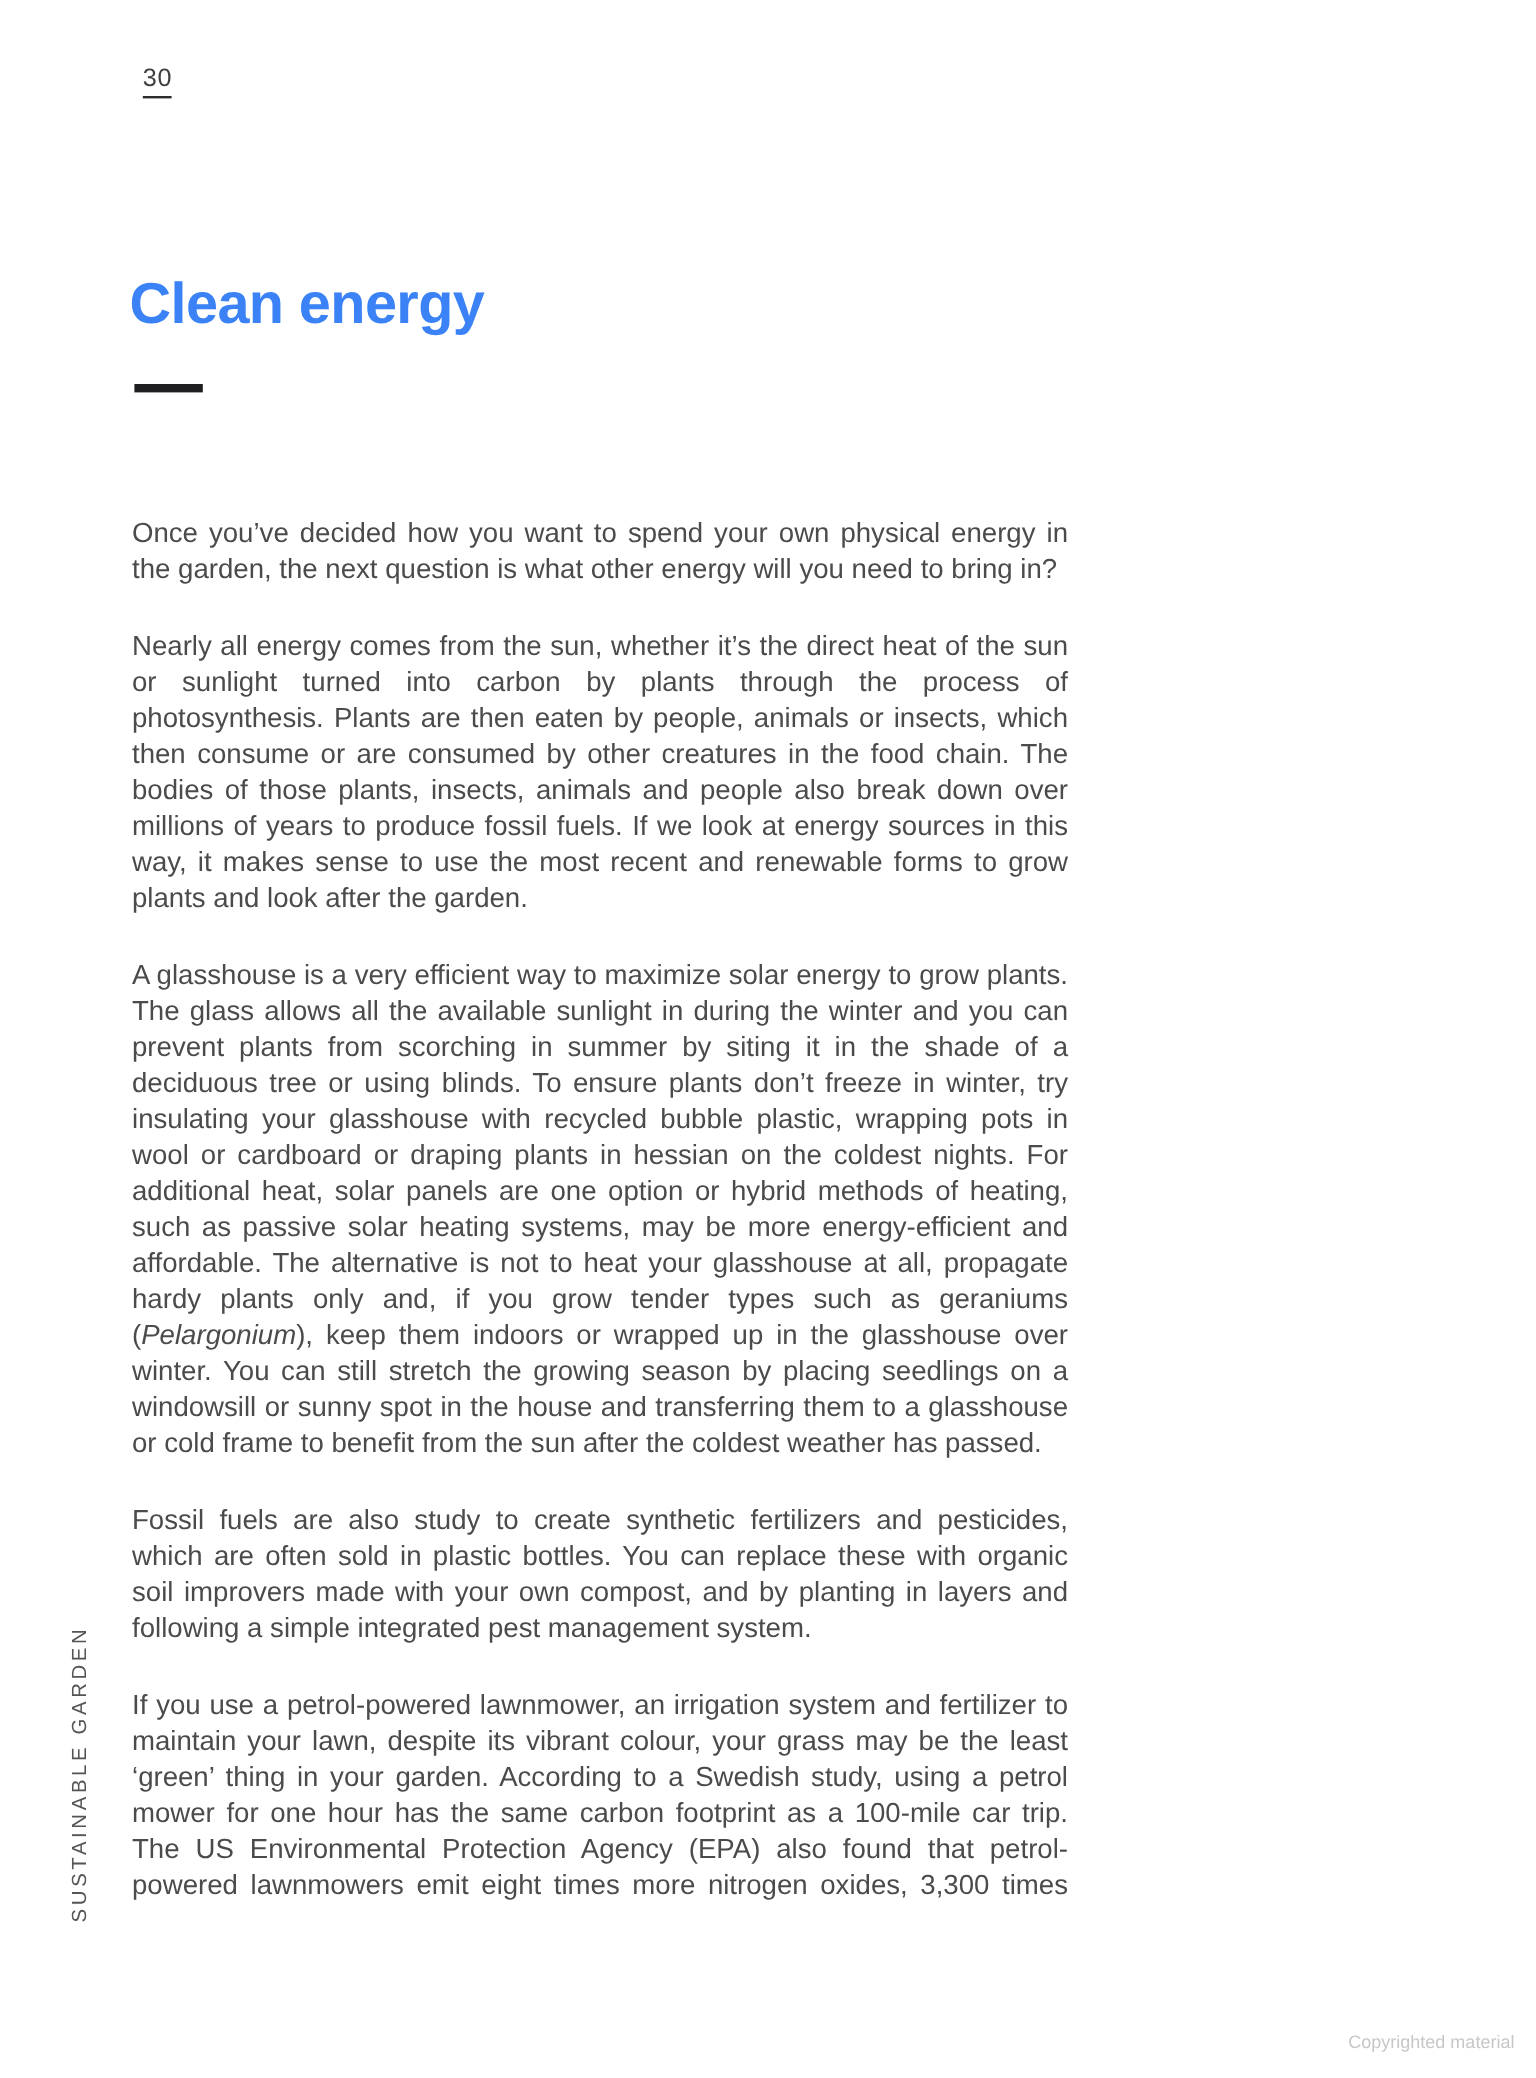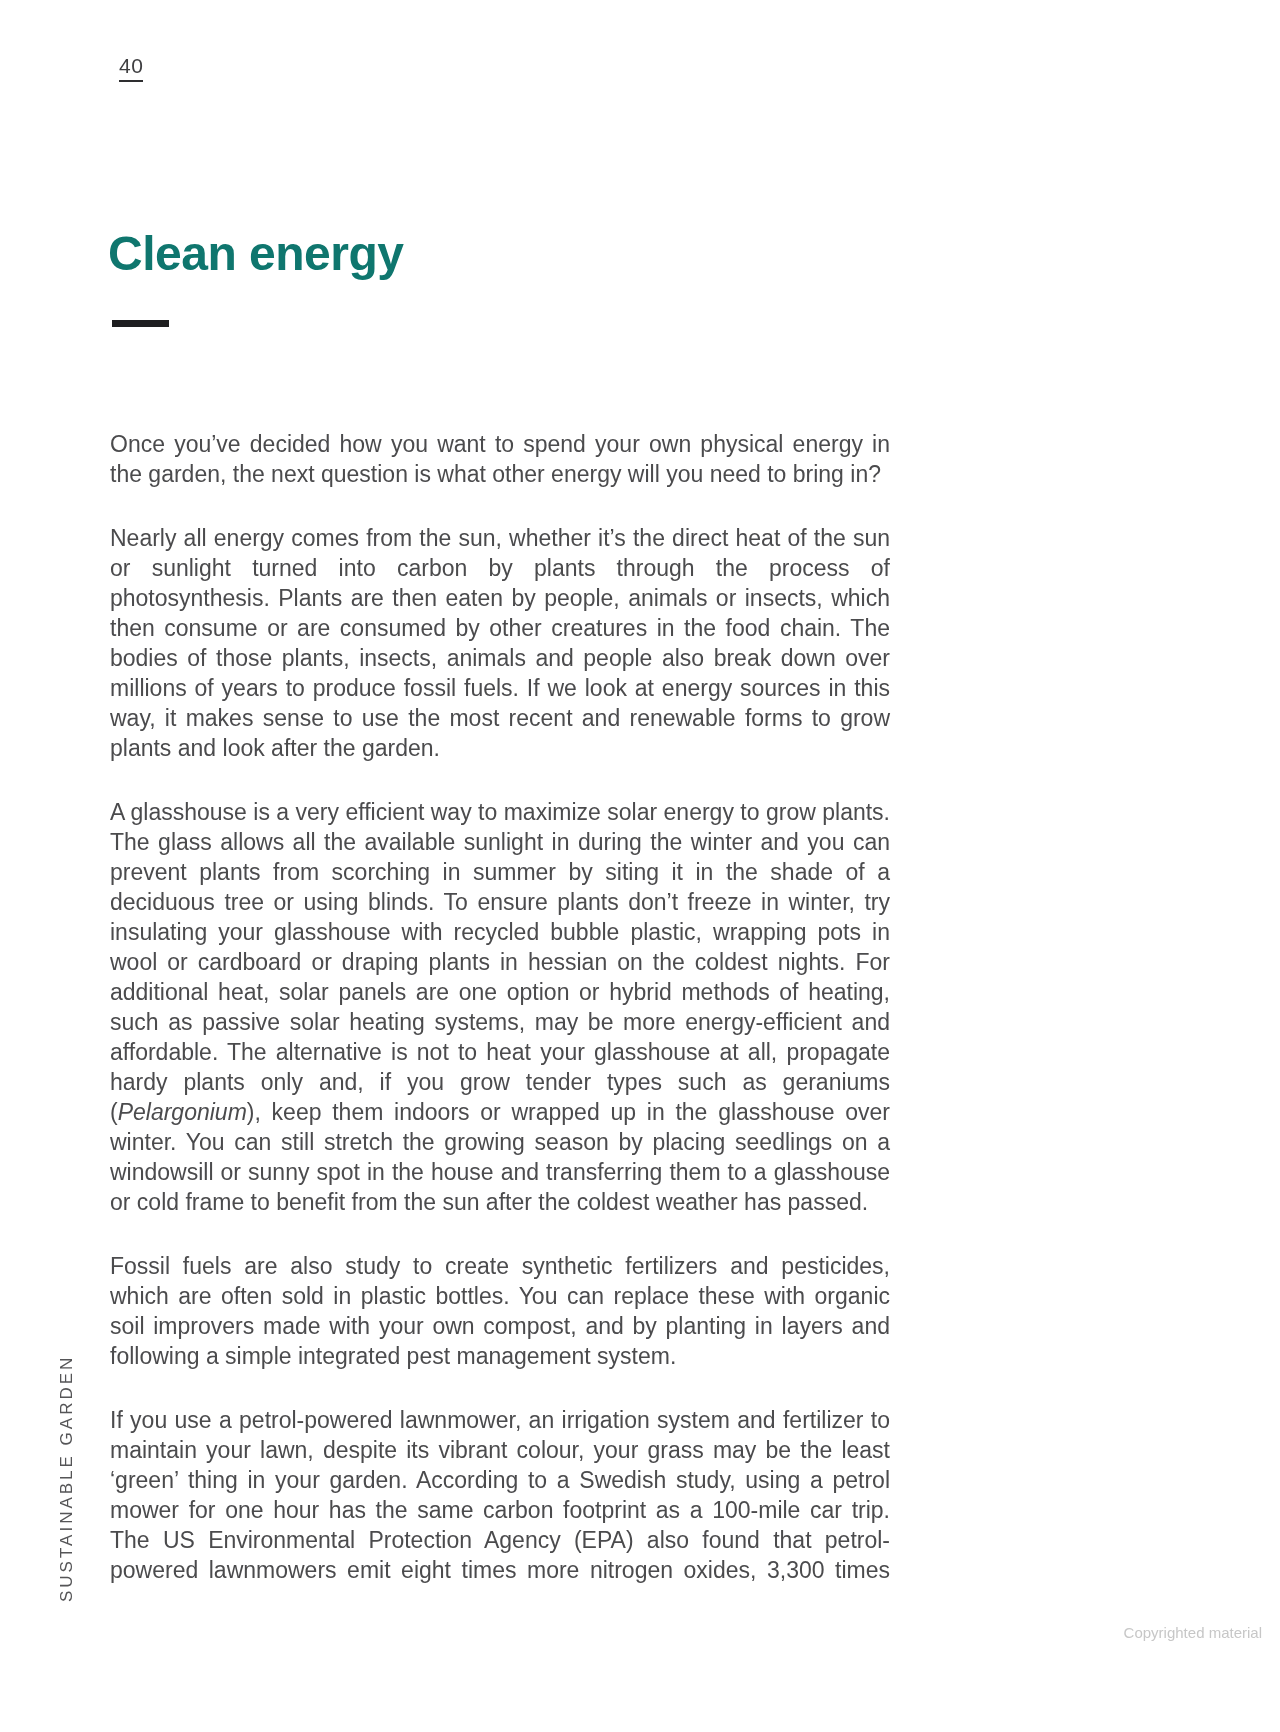--- a/index.html
+++ b/index.html
@@ -29,21 +29,21 @@
   }
   h1.title {
     position: absolute;
     left: 108px;
     top: 228px;
     margin: 0;
     font-size: 48px;
     line-height: 1.1;
     font-weight: 700;
     letter-spacing: -0.5px;
-    color: #0f766e;
+    color: #3b82f6;
   }
   .title-dash {
     position: absolute;
     left: 112px;
     top: 320px;
     width: 57px;
     height: 7px;
     background: #1e1e20;
   }
   article.body {
@@ -69,31 +69,31 @@
     transform-origin: 0 0;
     transform: rotate(-90deg);
     font-size: 17px;
     letter-spacing: 3px;
     color: #555557;
     white-space: nowrap;
   }
   .copyright {
     position: absolute;
     right: 18px;
-    top: 1624px;
+    top: 1694px;
     font-size: 15px;
     color: #c7c7c7;
   }
 </style>
 </head>
 <body>
 
 <div class="page">
 
-  <div class="pagenum">40</div>
+  <div class="pagenum">30</div>
   <div class="pagenum-rule"></div>
 
   <h1 class="title">Clean energy</h1>
   <div class="title-dash"></div>
 
   <article class="body" id="body-text">
       <p><span>Once you’ve decided how you want to spend your own physical energy in the garden, the next question is what other energy will you need to bring in?</span></p>
       <p><span>Nearly all energy comes from the sun, whether it’s the direct heat of the sun or sunlight turned into carbon by plants through the process of photosynthesis. Plants are then eaten by people, animals or insects, which then consume or are consumed by other creatures in the food chain. The bodies of those plants, insects, animals and people also break down over millions of years to produce fossil fuels. If we look at energy sources in this way, it makes sense to use the most recent and renewable forms to grow plants and look after the garden.</span></p>
       <p><span>A glasshouse is a very efficient way to maximize solar energy to grow plants. The glass allows all the available sunlight in during the winter and you can prevent plants from scorching in summer by siting it in the shade of a deciduous tree or using blinds. To ensure plants don’t freeze in winter, try insulating your glasshouse with recycled bubble plastic, wrapping pots in wool or cardboard or draping plants in hessian on the coldest nights. For additional heat, solar panels are one option or hybrid methods of heating, such as passive solar heating systems, may be more energy-efficient and affordable. The alternative is not to heat your glasshouse at all, propagate hardy plants only and, if you grow tender types such as geraniums (</span><em>Pelargonium</em><span>), keep them indoors or wrapped up in the glasshouse over winter. You can still stretch the growing season by placing seedlings on a windowsill or sunny spot in the house and transferring them to a glasshouse or cold frame to benefit from the sun after the coldest weather has passed.</span></p>
       <p><span>Fossil fuels are also study to create synthetic fertilizers and pesticides, which are often sold in plastic bottles. You can replace these with organic soil improvers made with your own compost, and by planting in layers and following a simple integrated pest management system.</span></p>

